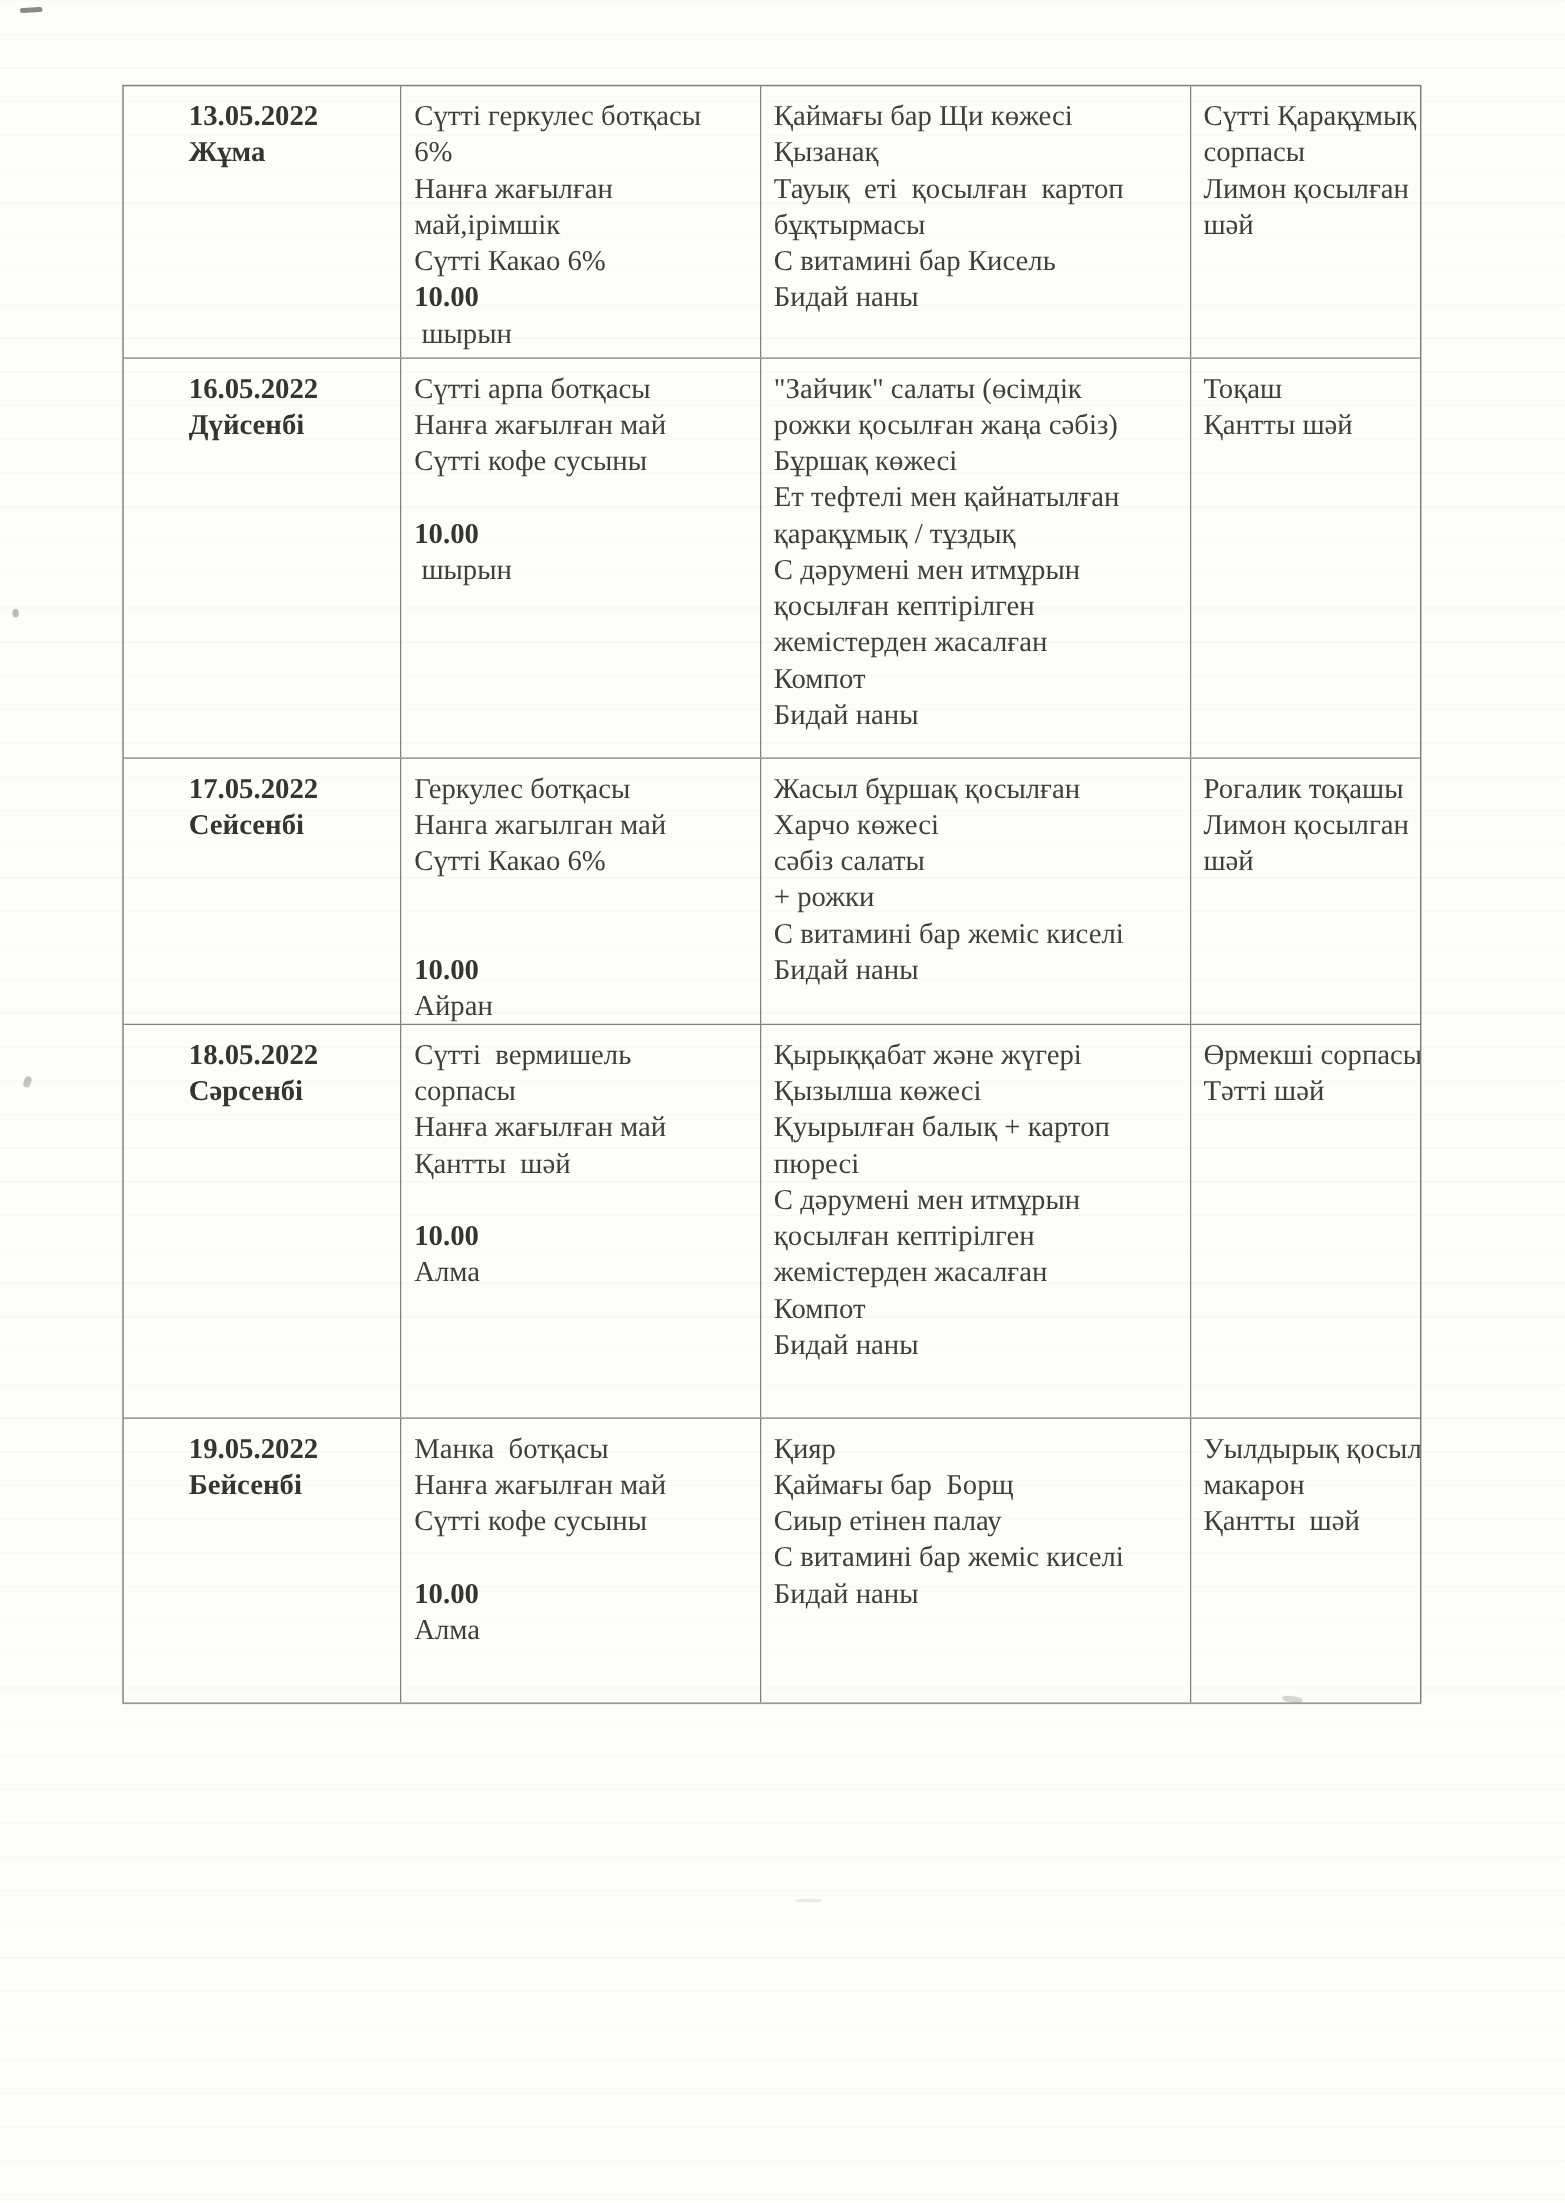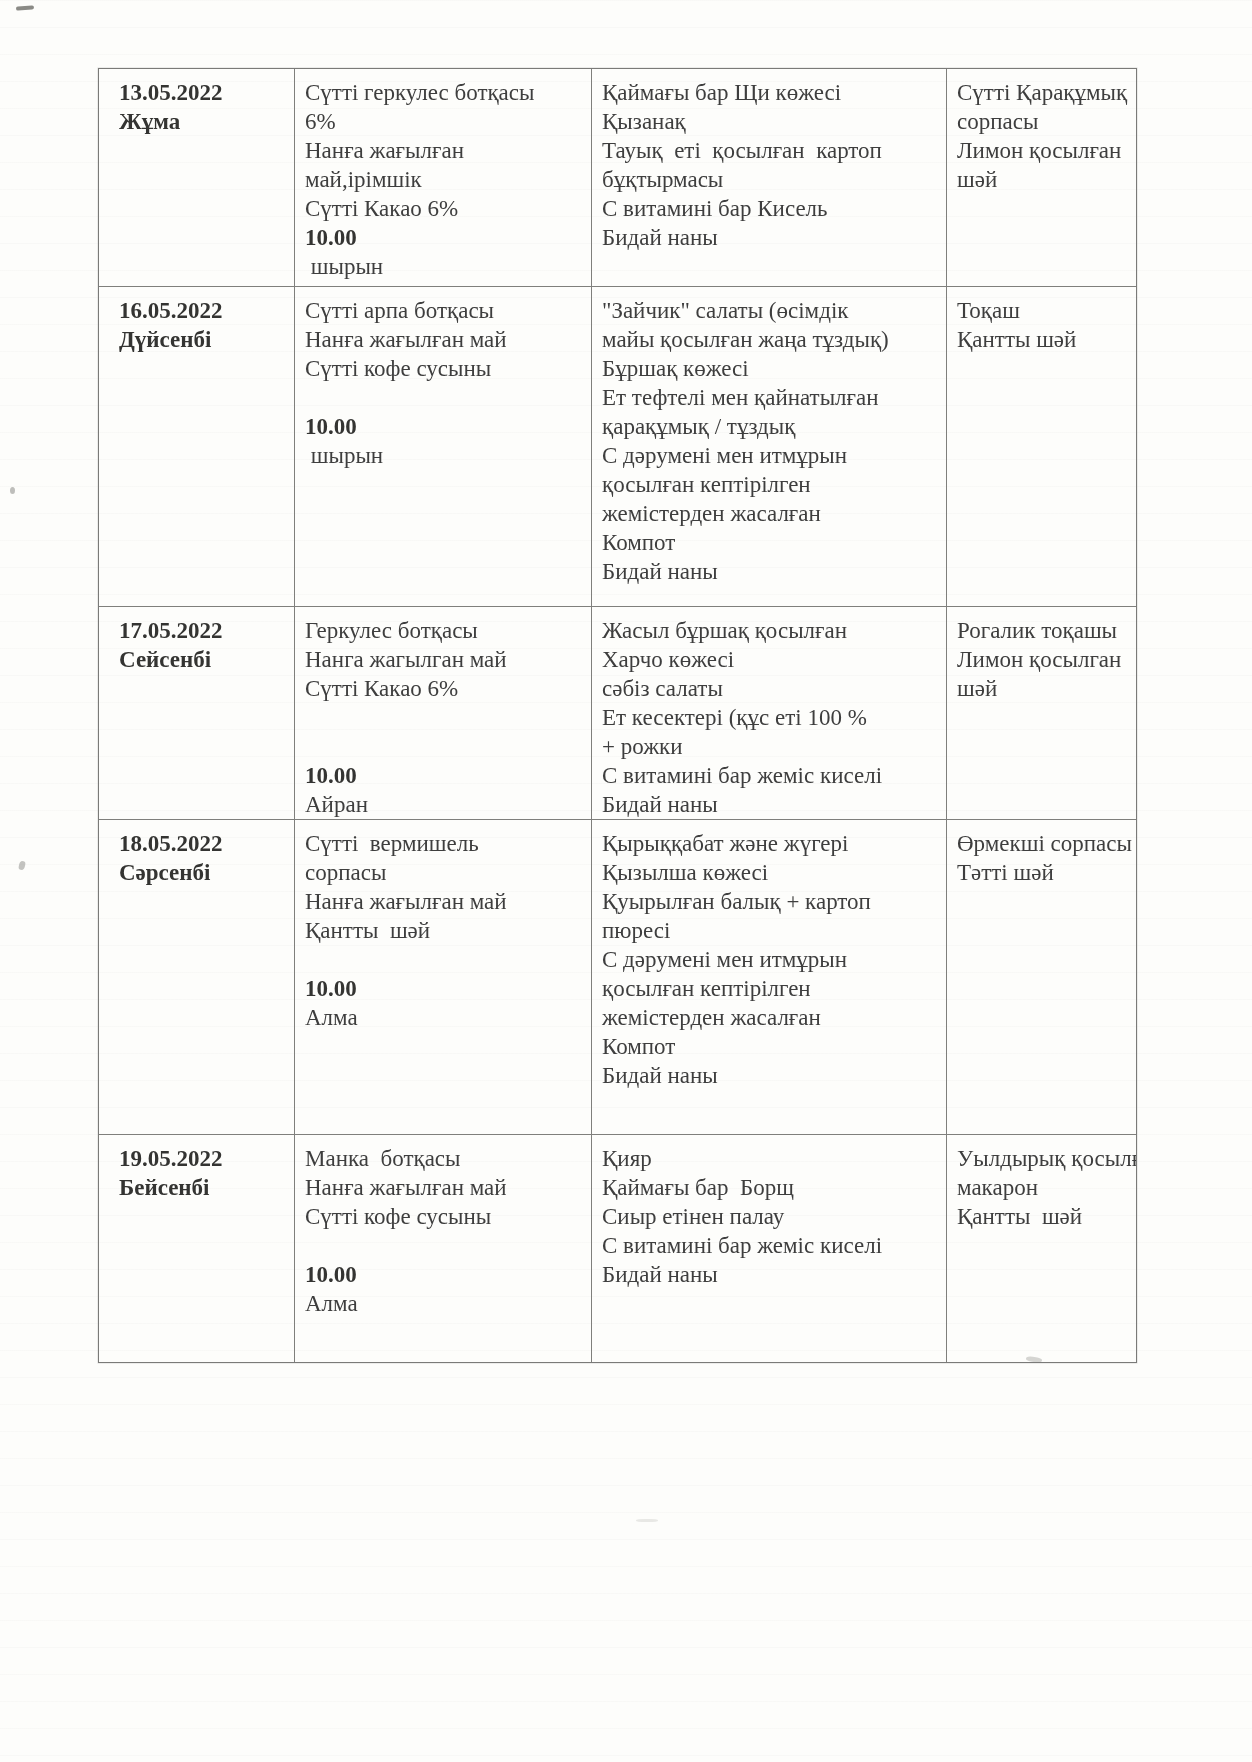--- a/index.html
+++ b/index.html
@@ -17,21 +17,21 @@
       #fdfdfb;
   }
   .menu-table{
     position:absolute;
     left:98px;top:68px;
     width:1037px;
     border:1px solid #7a7a78;
     box-shadow:0 0 0 0.5px rgba(120,120,120,.25);
     color:#3e3e3e;
   }
-  .t-row{display:flex;box-sizing:border-box;}
+  .t-row{display:flex;box-sizing:border-box;padding-left:32px;}
   .t-row + .t-row{border-top:1px solid #7f7f7c;}
   .t-row:nth-of-type(1){height:217px;}
   .t-row:nth-of-type(2){height:320px;}
   .t-row:nth-of-type(3){height:213px;}
   .t-row:nth-of-type(4){height:315px;}
   .t-row:nth-of-type(5){height:228px;}
   .cell{
     box-sizing:border-box;
     padding:9px 6px 4px 10px;
     font-size:23px;line-height:29px;
@@ -101,21 +101,21 @@
     <div class="cell c-breakfast">
           <div class="line">Сүтті арпа ботқасы</div>
           <div class="line">Нанға жағылған май</div>
           <div class="line">Сүтті кофе сусыны</div>
           <div class="line">&nbsp;</div>
           <div class="line bold">10.00</div>
           <div class="line"> шырын</div>
         </div>
     <div class="cell c-lunch">
           <div class="line">"Зайчик" салаты (өсімдік</div>
-          <div class="line">майы қосылған жаңа тұздық)</div>
+          <div class="line">рожки қосылған жаңа сәбіз)</div>
           <div class="line">Бұршақ көжесі</div>
           <div class="line">Ет тефтелі мен қайнатылған</div>
           <div class="line">қарақұмық / тұздық</div>
           <div class="line">С дәрумені мен итмұрын</div>
           <div class="line">қосылған кептірілген</div>
           <div class="line">жемістерден жасалған</div>
           <div class="line">Компот</div>
           <div class="line">Бидай наны</div>
         </div>
     <div class="cell c-snack">
@@ -135,21 +135,20 @@
           <div class="line">Сүтті Какао 6%</div>
           <div class="line">&nbsp;</div>
           <div class="line">&nbsp;</div>
           <div class="line bold">10.00</div>
           <div class="line">Айран</div>
         </div>
     <div class="cell c-lunch">
           <div class="line">Жасыл бұршақ қосылған</div>
           <div class="line">Харчо көжесі</div>
           <div class="line">сәбіз салаты</div>
-          <div class="line">Ет кесектері (құс еті 100 %</div>
           <div class="line">+ рожки</div>
           <div class="line">С витамині бар жеміс киселі</div>
           <div class="line">Бидай наны</div>
         </div>
     <div class="cell c-snack">
           <div class="line">Рогалик тоқашы</div>
           <div class="line">Лимон қосылган</div>
           <div class="line">шәй</div>
         </div>
   </div>

